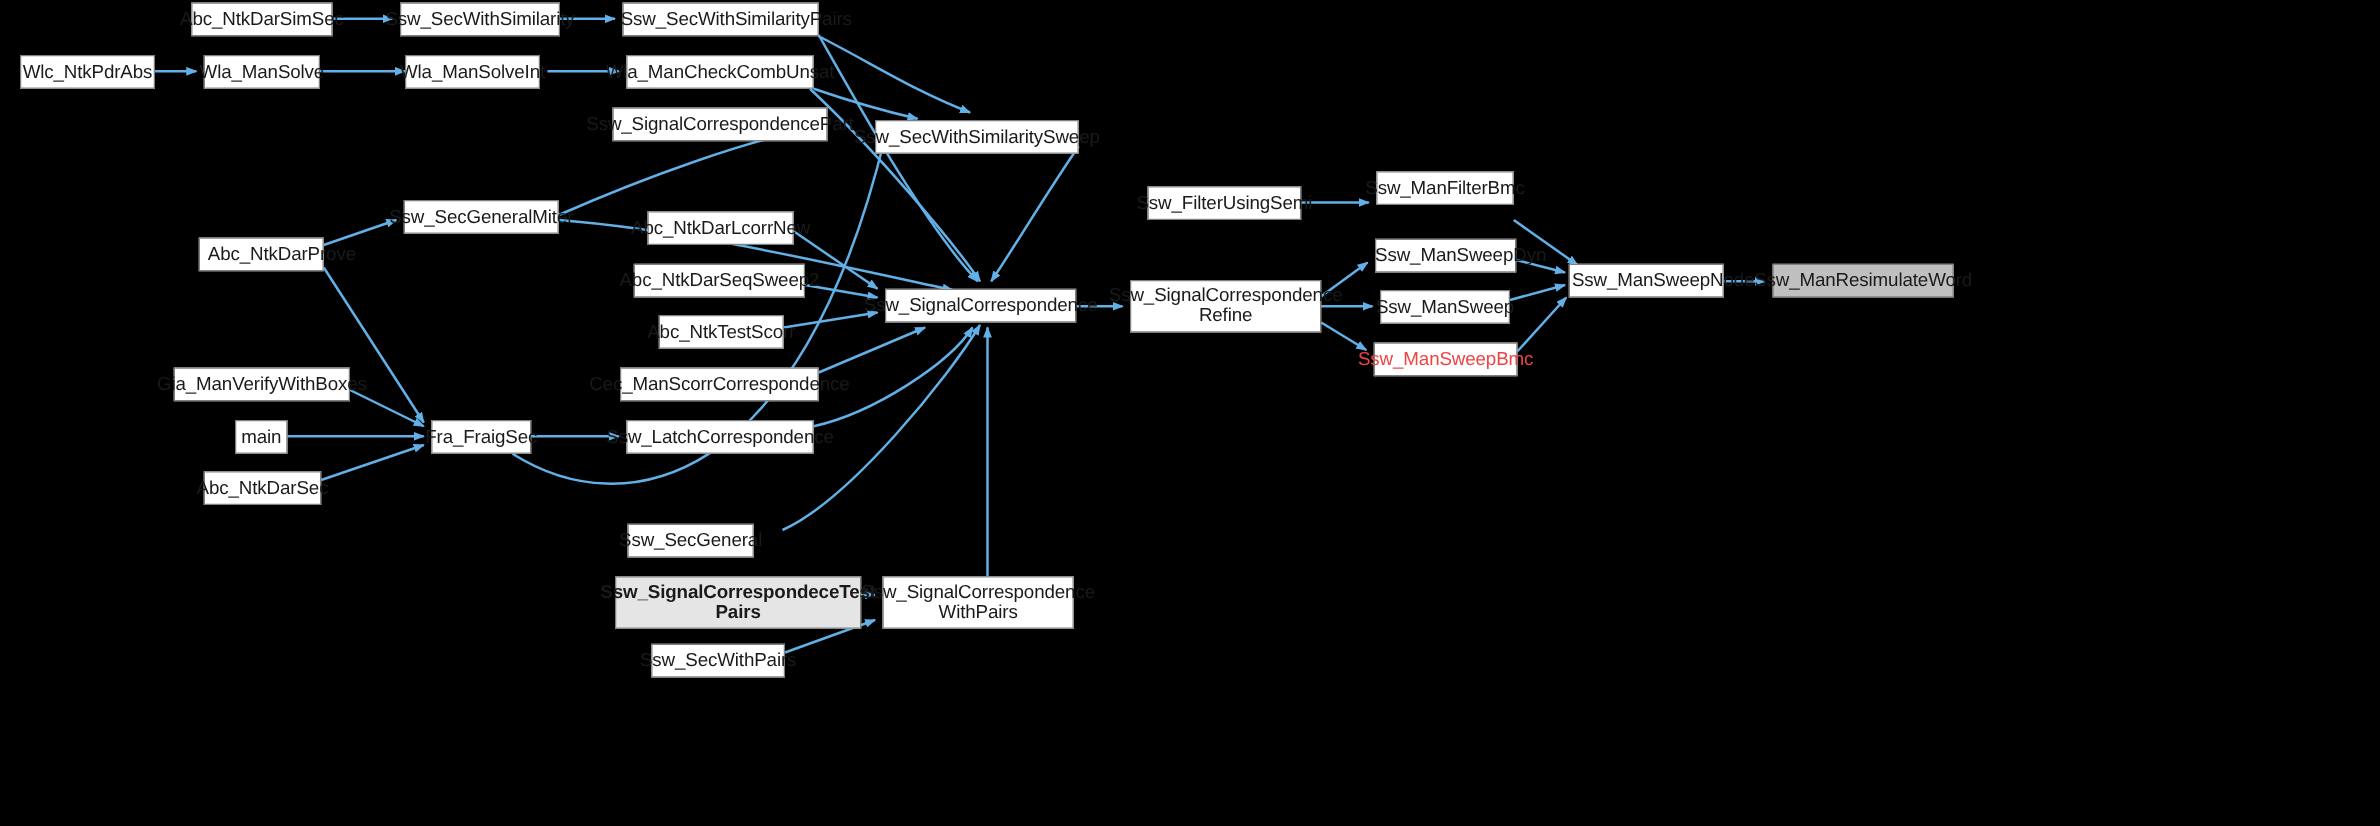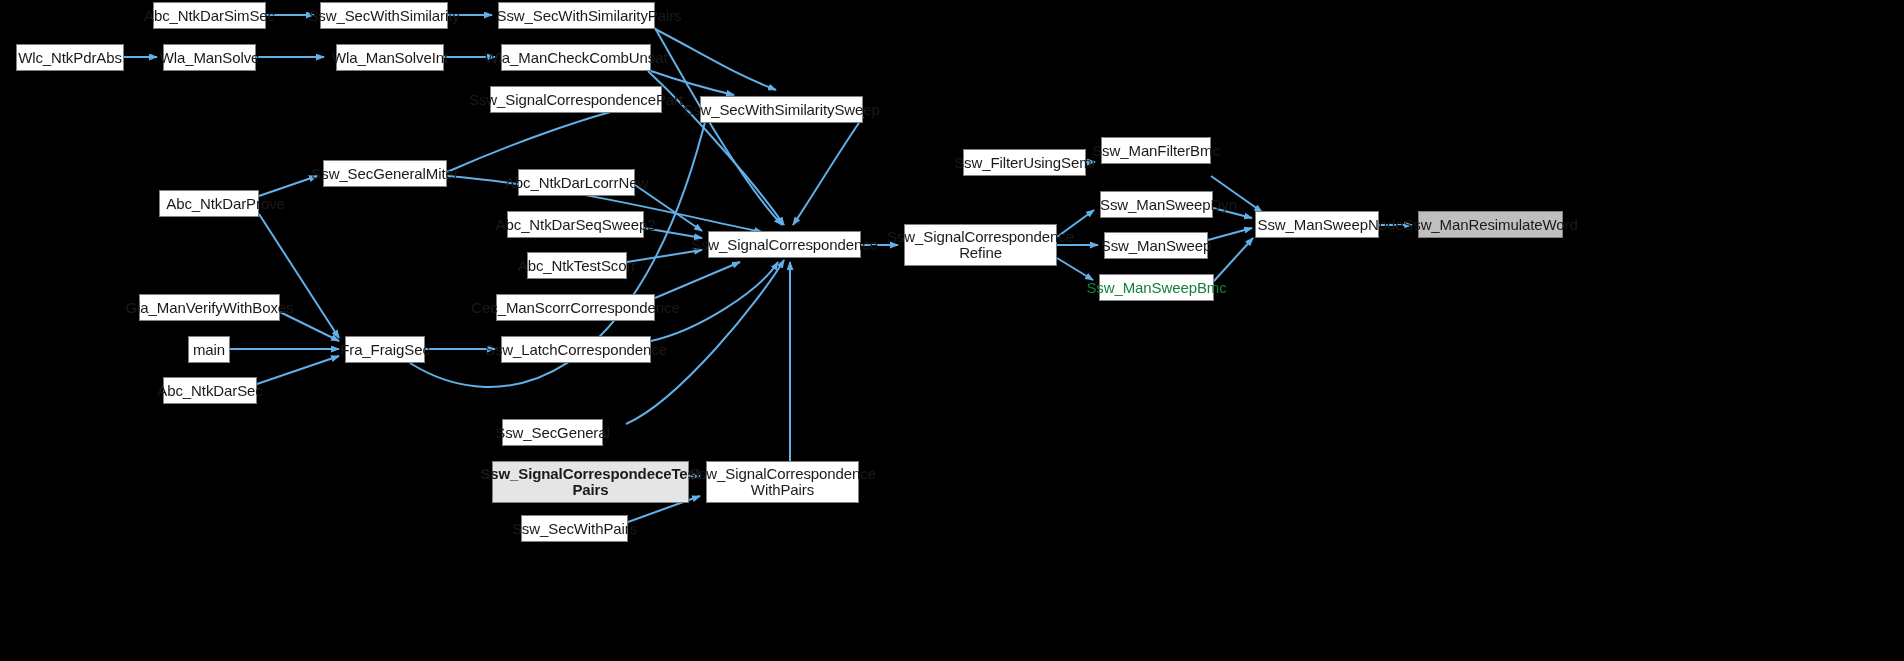--- a/index.html
+++ b/index.html
@@ -94,40 +94,40 @@
         <path d="M 659,476 L 700,476" fill="none" stroke="#62b0e8" stroke-width="2" marker-end="url(#arrow)"></path>
         <path d="M 628,522 L 700,496" fill="none" stroke="#62b0e8" stroke-width="2" marker-end="url(#arrow)"></path>
       </g>
   </svg>
 
   <div id="nodes-group">
       <div class="node" style="left: 16px; top: 44px; width: 108px; height: 27px; background: rgb(255, 255, 255); border-color: rgb(128, 128, 128); color: rgb(26, 26, 26);">Wlc_NtkPdrAbs</div>
       <div class="node" style="left: 153px; top: 2px; width: 113px; height: 27px; background: rgb(255, 255, 255); border-color: rgb(128, 128, 128); color: rgb(26, 26, 26);">Abc_NtkDarSimSec</div>
       <div class="node" style="left: 163px; top: 44px; width: 93px; height: 27px; background: rgb(255, 255, 255); border-color: rgb(128, 128, 128); color: rgb(26, 26, 26);">Wla_ManSolve</div>
       <div class="node" style="left: 320px; top: 2px; width: 128px; height: 27px; background: rgb(255, 255, 255); border-color: rgb(128, 128, 128); color: rgb(26, 26, 26);">Ssw_SecWithSimilarity</div>
-      <div class="node" style="left: 336px; top: 44px; width: 108px; height: 27px; background: rgb(255, 255, 255); border-color: rgb(128, 128, 128); color: rgb(26, 26, 26);">Wla_ManSolveInt</div>
+      <div class="node" style="left: 324px; top: 44px; width: 108px; height: 27px; background: rgb(255, 255, 255); border-color: rgb(128, 128, 128); color: rgb(26, 26, 26);">Wla_ManSolveInt</div>
       <div class="node" style="left: 498px; top: 2px; width: 157px; height: 27px; background: rgb(255, 255, 255); border-color: rgb(128, 128, 128); color: rgb(26, 26, 26); padding-left: 25px;">Ssw_SecWithSimilarityPairs</div>
       <div class="node" style="left: 501px; top: 44px; width: 150px; height: 27px; background: rgb(255, 255, 255); border-color: rgb(128, 128, 128); color: rgb(26, 26, 26);">Wla_ManCheckCombUnsat</div>
       <div class="node" style="left: 490px; top: 86px; width: 172px; height: 27px; background: rgb(255, 255, 255); border-color: rgb(128, 128, 128); color: rgb(26, 26, 26);">Ssw_SignalCorrespondencePart</div>
       <div class="node" style="left: 700px; top: 96px; width: 163px; height: 27px; background: rgb(255, 255, 255); border-color: rgb(128, 128, 128); color: rgb(26, 26, 26);">Ssw_SecWithSimilaritySweep</div>
       <div class="node" style="left: 323px; top: 160px; width: 124px; height: 27px; background: rgb(255, 255, 255); border-color: rgb(128, 128, 128); color: rgb(26, 26, 26);">Ssw_SecGeneralMiter</div>
-      <div class="node" style="left: 918px; top: 149px; width: 123px; height: 27px; background: rgb(255, 255, 255); border-color: rgb(128, 128, 128); color: rgb(26, 26, 26); margin-left: 45px;">Ssw_FilterUsingSemi</div>
+      <div class="node" style="left: 918px; top: 149px; width: 123px; height: 27px; background: rgb(255, 255, 255); border-color: rgb(128, 128, 128); color: rgb(26, 26, 26);">Ssw_FilterUsingSemi</div>
       <div class="node" style="left: 1101px; top: 137px; width: 110px; height: 27px; background: rgb(255, 255, 255); border-color: rgb(128, 128, 128); color: rgb(26, 26, 26);">Ssw_ManFilterBmc</div>
       <div class="node" style="left: 159px; top: 190px; width: 100px; height: 27px; background: rgb(255, 255, 255); border-color: rgb(128, 128, 128); color: rgb(26, 26, 26); padding-left: 33px;">Abc_NtkDarProve</div>
       <div class="node" style="left: 518px; top: 169px; width: 117px; height: 27px; background: rgb(255, 255, 255); border-color: rgb(128, 128, 128); color: rgb(26, 26, 26);">Abc_NtkDarLcorrNew</div>
       <div class="node" style="left: 1100px; top: 191px; width: 113px; height: 27px; background: rgb(255, 255, 255); border-color: rgb(128, 128, 128); color: rgb(26, 26, 26); padding-left: 24px;">Ssw_ManSweepDyn</div>
       <div class="node" style="left: 507px; top: 211px; width: 137px; height: 27px; background: rgb(255, 255, 255); border-color: rgb(128, 128, 128); color: rgb(26, 26, 26);">Abc_NtkDarSeqSweep2</div>
       <div class="node" style="left: 708px; top: 231px; width: 153px; height: 27px; background: rgb(255, 255, 255); border-color: rgb(128, 128, 128); color: rgb(26, 26, 26);">Ssw_SignalCorrespondence</div>
       <div class="node" style="left: 904px; top: 224px; width: 153px; height: 42px; background: rgb(255, 255, 255); border-color: rgb(128, 128, 128); color: rgb(26, 26, 26);">Ssw_SignalCorrespondence
 Refine</div>
       <div class="node" style="left: 1104px; top: 232px; width: 104px; height: 27px; background: rgb(255, 255, 255); border-color: rgb(128, 128, 128); color: rgb(26, 26, 26);">Ssw_ManSweep</div>
       <div class="node" style="left: 1255px; top: 211px; width: 124px; height: 27px; background: rgb(255, 255, 255); border-color: rgb(128, 128, 128); color: rgb(26, 26, 26); padding-left: 27px;">Ssw_ManSweepNode</div>
       <div class="node highlight" style="left: 1418px; top: 211px; width: 145px; height: 27px; background: rgb(191, 191, 191); border-color: rgb(128, 128, 128); color: rgb(26, 26, 26);">Ssw_ManResimulateWord</div>
       <div class="node" style="left: 527px; top: 252px; width: 100px; height: 27px; background: rgb(255, 255, 255); border-color: rgb(128, 128, 128); color: rgb(26, 26, 26);">Abc_NtkTestScorr</div>
-      <div class="node" style="left: 1099px; top: 274px; width: 115px; height: 27px; background: rgb(255, 255, 255); border-color: rgb(128, 128, 128); color: #15803d;">Ssw_ManSweepBmc</div>
+      <div class="node" style="left: 1099px; top: 274px; width: 115px; height: 27px; background: rgb(255, 255, 255); border-color: rgb(128, 128, 128); color: #ef4444;">Ssw_ManSweepBmc</div>
       <div class="node" style="left: 139px; top: 294px; width: 141px; height: 27px; background: rgb(255, 255, 255); border-color: rgb(128, 128, 128); color: rgb(26, 26, 26);">Gia_ManVerifyWithBoxes</div>
       <div class="node" style="left: 496px; top: 294px; width: 159px; height: 27px; background: rgb(255, 255, 255); border-color: rgb(128, 128, 128); color: rgb(26, 26, 26);">Cec_ManScorrCorrespondence</div>
       <div class="node" style="left: 345px; top: 336px; width: 80px; height: 27px; background: rgb(255, 255, 255); border-color: rgb(128, 128, 128); color: rgb(26, 26, 26);">Fra_FraigSec</div>
       <div class="node" style="left: 188px; top: 336px; width: 42px; height: 27px; background: rgb(255, 255, 255); border-color: rgb(128, 128, 128); color: rgb(26, 26, 26);">main</div>
       <div class="node" style="left: 501px; top: 336px; width: 150px; height: 27px; background: rgb(255, 255, 255); border-color: rgb(128, 128, 128); color: rgb(26, 26, 26);">Ssw_LatchCorrespondence</div>
       <div class="node" style="left: 163px; top: 377px; width: 94px; height: 27px; background: rgb(255, 255, 255); border-color: rgb(128, 128, 128); color: rgb(26, 26, 26);">Abc_NtkDarSec</div>
       <div class="node" style="left: 502px; top: 419px; width: 101px; height: 27px; background: rgb(255, 255, 255); border-color: rgb(128, 128, 128); color: rgb(26, 26, 26);">Ssw_SecGeneral</div>
       <div class="node" style="left: 492px; top: 461px; width: 197px; height: 42px; background: #e5e5e5; border-color: rgb(128, 128, 128); color: rgb(26, 26, 26); font-weight: bold;">Ssw_SignalCorrespondeceTest
 Pairs</div>
       <div class="node" style="left: 706px; top: 461px; width: 153px; height: 42px; background: rgb(255, 255, 255); border-color: rgb(128, 128, 128); color: rgb(26, 26, 26);">Ssw_SignalCorrespondence

